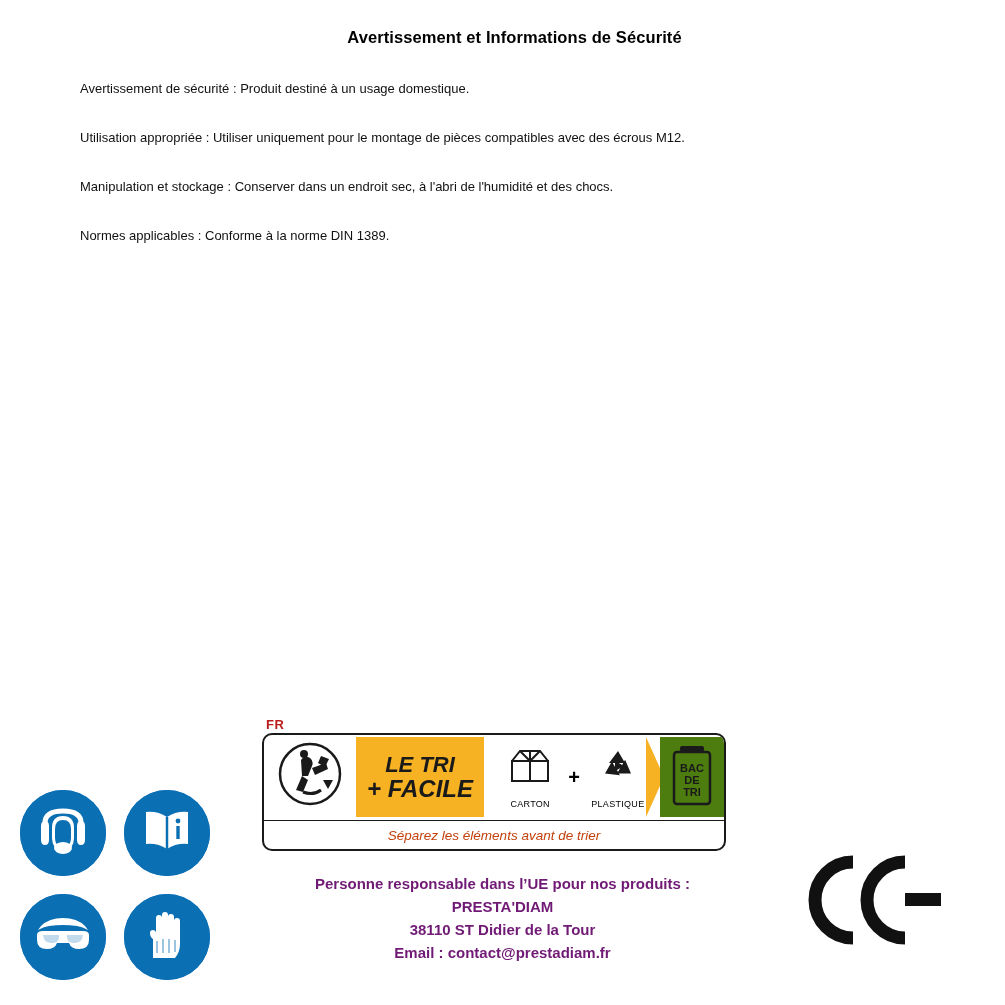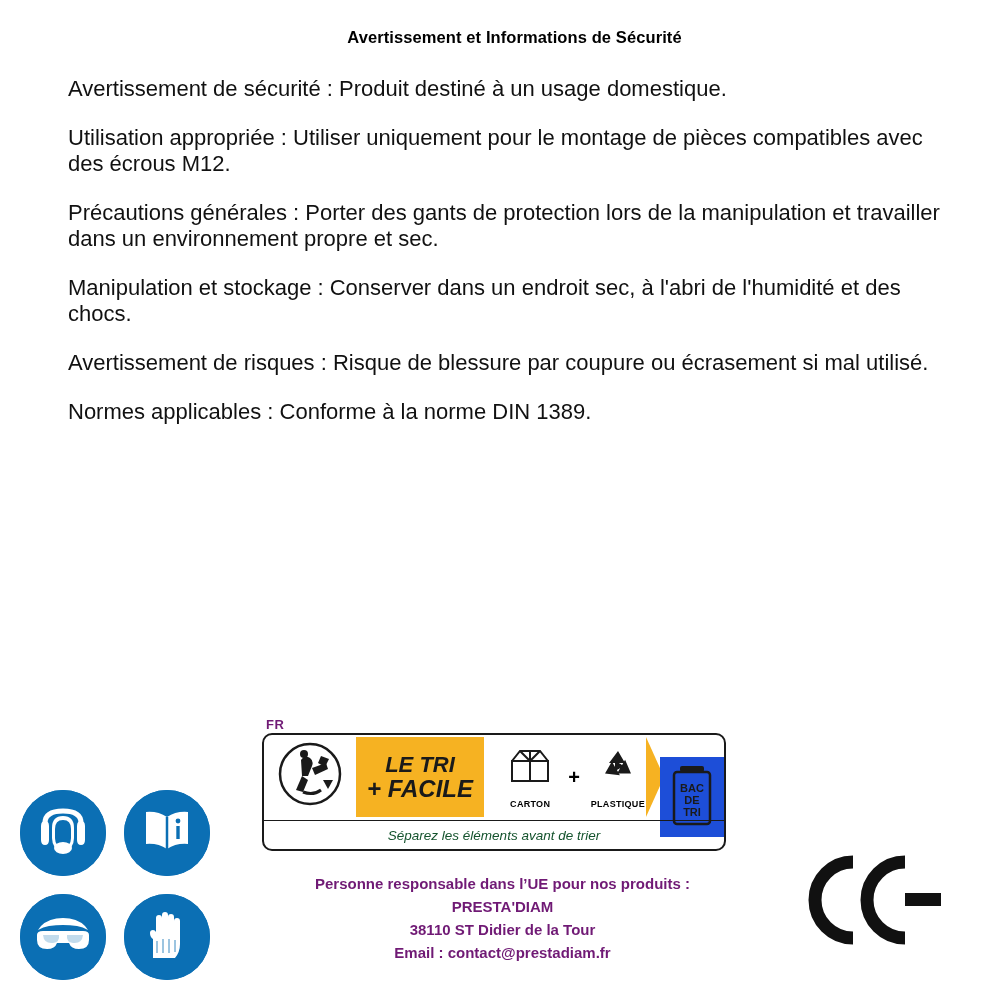--- a/index.html
+++ b/index.html
@@ -30,23 +30,23 @@
     font-weight: bold;
     letter-spacing: 0.1px;
   }
   .body-block {
     position: absolute;
     top: 76px;
     left: 68px;
     width: 890px;
   }
   .para {
-    font-size: 22px;
+    font-size: 13px;
     line-height: 26px;
-    margin: 0 0 23px 0;
+    margin: 0 0 23px 12px;
     color: #111;
   }
   .para:last-child { margin-bottom: 0; }
 
   
   .picto-grid {
     position: absolute;
     left: 20px;
     top: 790px;
     width: 196px;
@@ -72,21 +72,21 @@
     top: 717px;
     width: 460px;
     height: 132px;
   }
   .fr-label {
     position: absolute;
     left: 4px;
     top: 0px;
     font-size: 13px;
     font-weight: bold;
-    color: #701a75;
+    color: #b91c1c;
     letter-spacing: 0.5px;
   }
   .banner-box {
     position: absolute;
     left: 0;
     top: 16px;
     width: 460px;
     height: 114px;
     border: 2px solid #1a1a1a;
     border-radius: 10px;
@@ -126,49 +126,49 @@
     display: flex; align-items: center; justify-content: center;
     gap: 6px;
   }
   .mat {
     display: flex; flex-direction: column;
     align-items: center; justify-content: flex-end;
     width: 64px;
   }
   .mat-label {
     font-size: 9px;
-    font-weight: bold;
+    font-weight: normal;
     letter-spacing: 0.3px;
     margin-top: 12px;
   }
   .plus-sign { font-size: 20px; font-weight: bold; }
   .bac-cell {
     position: absolute;
     left: 396px; top: 2px;
     width: 64px; height: 80px;
-    background: #1d4ed8;
-    display: flex; align-items: center; justify-content: center; margin-top: 20px;
+    background: #4d7c0f;
+    display: flex; align-items: center; justify-content: center;
   }
   .arrow-yellow {
     position: absolute;
     left: 382px; top: 2px;
     width: 0; height: 0;
     border-top: 40px solid transparent;
     border-bottom: 40px solid transparent;
     border-left: 18px solid #f6b222;
   }
   .banner-footer {
     position: absolute;
     left: 0; bottom: 0;
     width: 100%; height: 28px;
     border-top: 1.5px solid #1a1a1a;
     display: flex; align-items: center; justify-content: center;
     font-size: 13.5px;
     font-style: italic;
-    color: #14532d;
+    color: #c2410c;
   }
 
   
   .address-block {
     position: absolute;
     left: 0;
     top: 872px;
     width: 1005px;
     text-align: center;
     font-size: 15px;
@@ -189,23 +189,21 @@
 </head>
 <body>
 
 <div class="page">
 
   <div class="doc-title">Avertissement et Informations de Sécurité</div>
 
   <div class="body-block">
     <p class="para">Avertissement de sécurité : Produit destiné à un usage domestique.</p>
     <p class="para">Utilisation appropriée : Utiliser uniquement pour le montage de pièces compatibles avec des écrous M12.</p>
-    <p class="para">Précautions générales : Porter des gants de protection lors de la manipulation et travailler dans un environnement propre et sec.</p>
     <p class="para">Manipulation et stockage : Conserver dans un endroit sec, à l'abri de l'humidité et des chocs.</p>
-    <p class="para">Avertissement de risques : Risque de blessure par coupure ou écrasement si mal utilisé.</p>
     <p class="para">Normes applicables : Conforme à la norme DIN 1389.</p>
   </div>
 
   <div class="picto-grid">
 
     <div class="picto p1">
       <svg width="86" height="86" viewBox="0 0 86 86">
         <circle cx="43" cy="43" r="43" fill="#0b6fb4"></circle>
         <path d="M21 36 q0 -5 4 -5 q4 0 4 5 v14 q0 5 -4 5 q-4 0 -4 -5 z" fill="#ffffff"></path>
         <path d="M65 36 q0 -5 -4 -5 q-4 0 -4 5 v14 q0 5 4 5 q4 0 4 -5 z" fill="#ffffff"></path>

